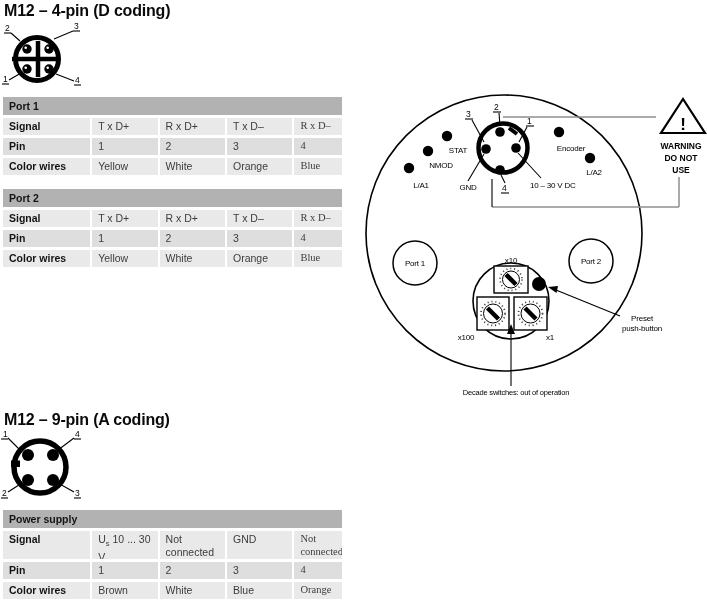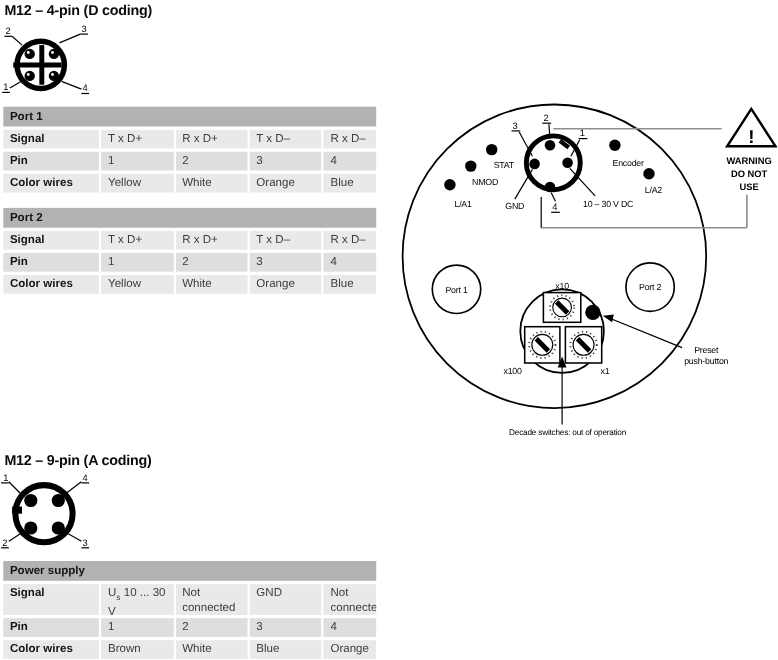--- a/index.html
+++ b/index.html
@@ -1,37 +1,37 @@
 <!DOCTYPE html>
 <html><head>
 <meta charset="utf-8">
 <style>
   html,body { margin:0; padding:0; background:#fff; }
   .page {
     position:relative; width:707px; height:600px; background:#ffffff;
     font-family:"Liberation Sans", sans-serif; overflow:hidden; color:#000;
   }
   .section-title {
-    position:absolute; left:4px; font-size:13px; font-weight:bold;
+    position:absolute; left:4px; font-size:16px; font-weight:bold;
     letter-spacing:-0.2px; color:#0a0a0a; white-space:nowrap;
   }
   
   .ptable { position:absolute; left:3px; width:339px; display:flex; flex-direction:column; gap:3px; }
   .thead {
     background:#b2b2b2; height:18px; line-height:18px; padding-left:6px;
     font-size:10.5px; font-weight:bold; color:#141414;
   }
   .trow { display:flex; gap:2px; }
   .cell {
     box-sizing:border-box; padding:2px 0 0 6px; font-size:10.5px; color:#3c3c3c;
     height:17px; line-height:12.5px; overflow:hidden;
   }
   .tall .cell { height:28px; }
   .cell.lab { width:88px; font-weight:bold; color:#141414; }
-  .cell.c1 { width:66px; } .cell.c2 { width:66px; } .cell.c3 { width:66px; } .cell.c4 { width:48px; }
+  .cell.c1 { width:66px; } .cell.c2 { width:66px; } .cell.c3 { width:66px; } .cell.c4 { width:48px;font-family:Liberation Serif, serif; }
   .rowA .cell { background:#e9e9e9; }
   .rowB .cell { background:#dedede; }
   sub.us { font-size:7.5px; }
   .rest { margin-left:3px; }
   
   svg.layer { position:absolute; left:0; top:0; }
   svg text { font-family:"Liberation Sans", sans-serif; fill:#000; }
   .dnum  { font-size:8.5px; }
   .dlbl  { font-size:8px; letter-spacing:-0.2px; }
   .mid   { text-anchor:middle; }

